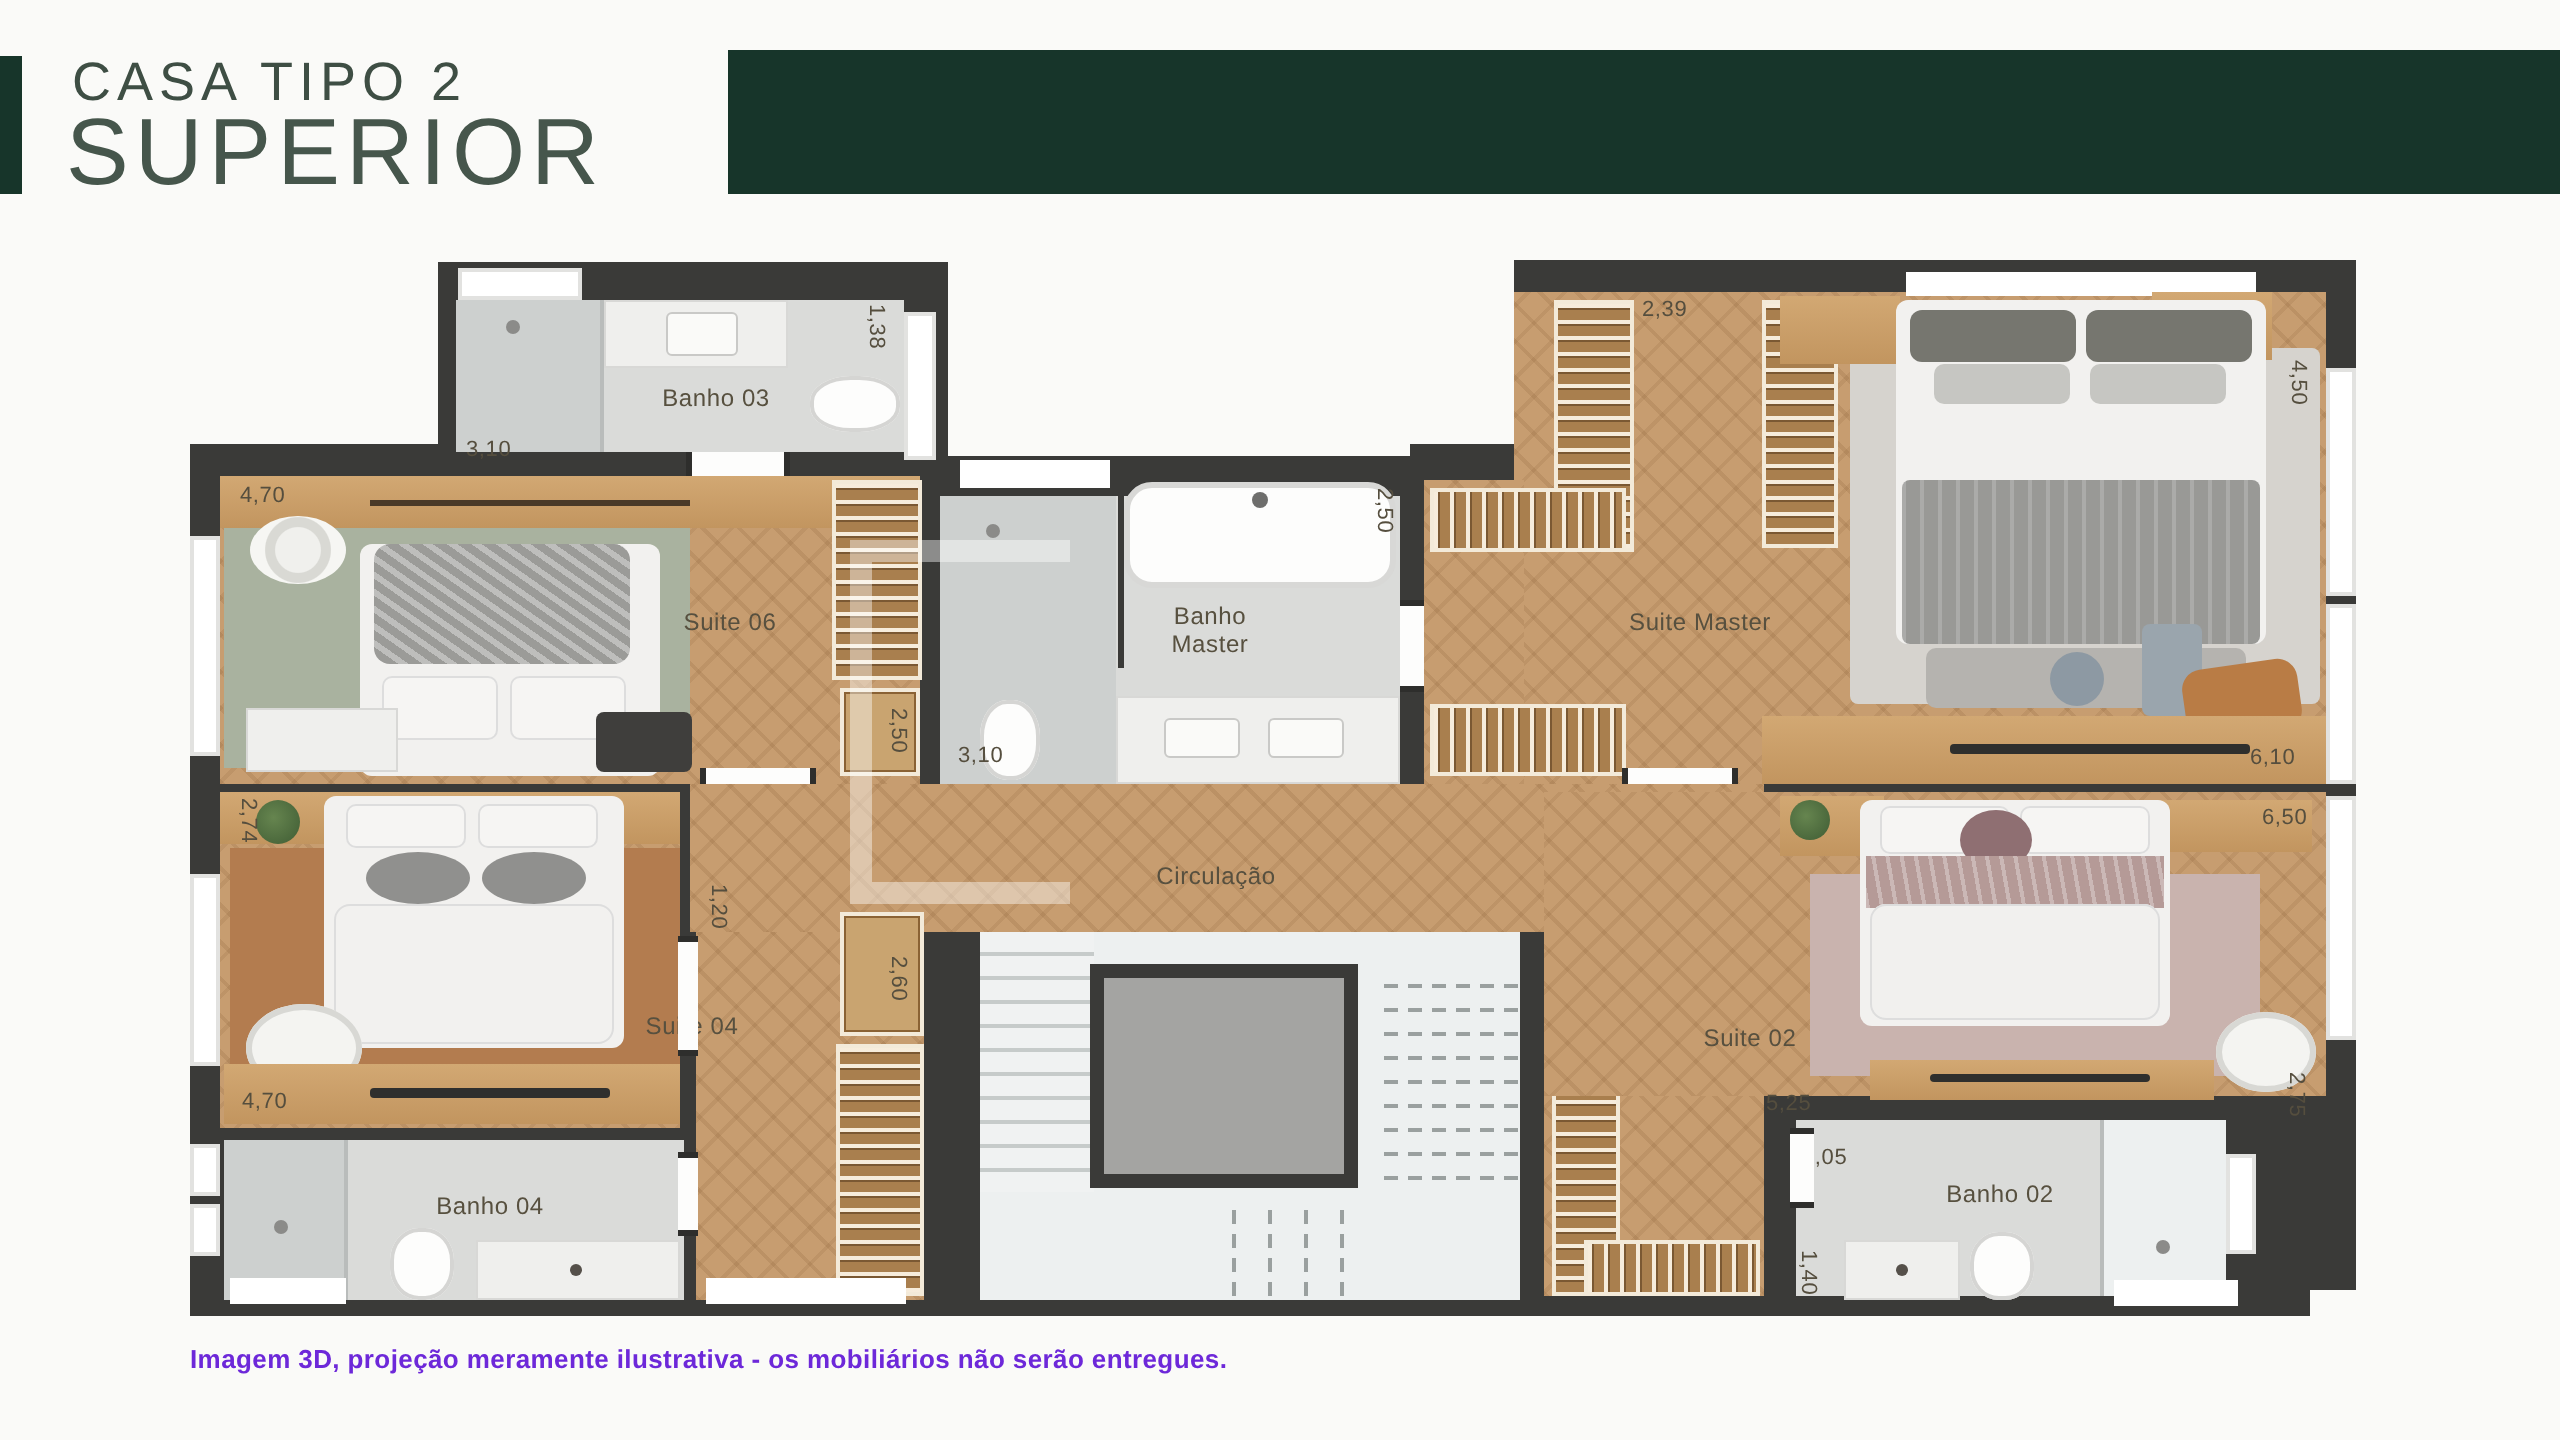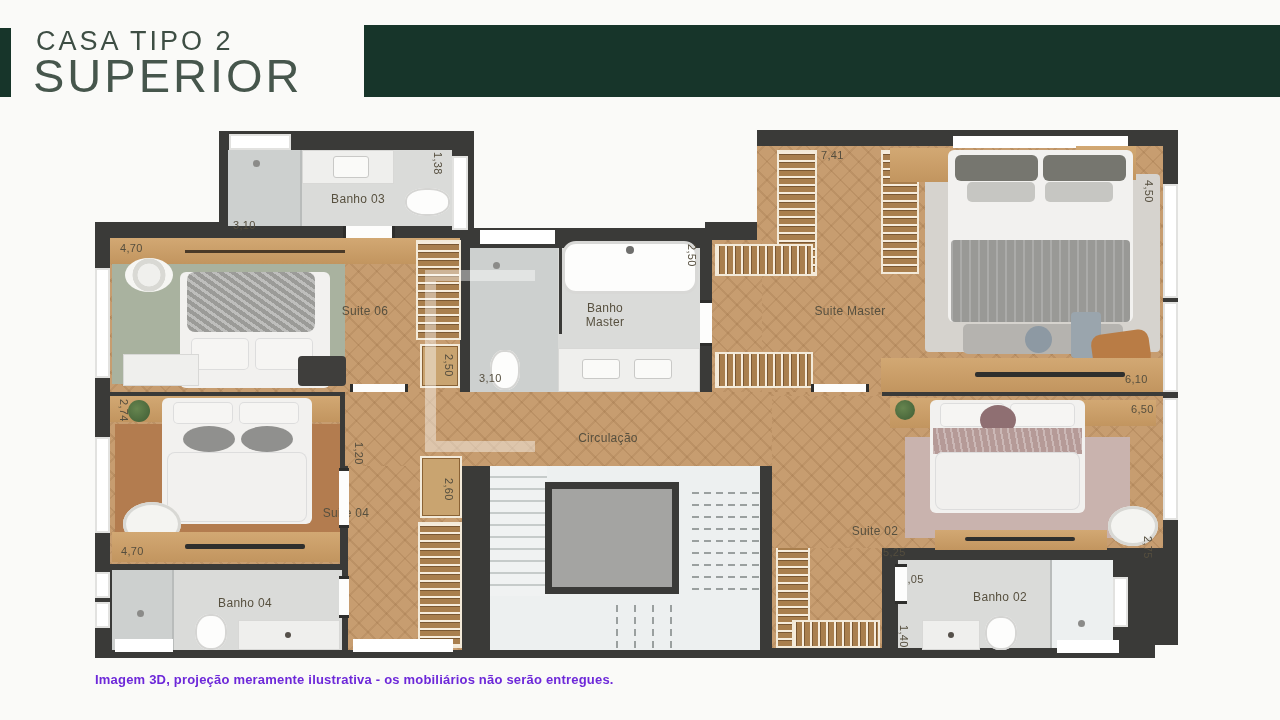--- a/index.html
+++ b/index.html
@@ -138,21 +138,21 @@
 Master</div>
   <span class="dim v" style="left:591px;top:122px;">2,50</span>
   <span class="dim" style="left:384px;top:250px;">3,10</span>
 
   <div class="floor-wood" style="left:662px;top:24px;width:406px;height:246px;"></div>
   <div class="floor-wood" style="left:617px;top:118px;width:50px;height:152px;"></div>
   <div class="rack-v" style="left:682px;top:28px;width:40px;height:126px;"></div>
   <div class="rack-v" style="left:786px;top:28px;width:38px;height:124px;"></div>
   <div class="rack-h" style="left:620px;top:122px;width:98px;height:32px;"></div>
   <div class="rack-h" style="left:620px;top:230px;width:98px;height:36px;"></div>
-  <span class="dim" style="left:726px;top:27px;">7,41</span>
+  <span class="dim" style="left:726px;top:27px;">2,39</span>
   <div class="niche" style="left:858px;top:14px;width:175px;height:12px;"></div>
   <div class="rug-gray" style="left:830px;top:52px;width:235px;height:178px;"></div>
   <div class="wood-band" style="left:795px;top:26px;width:60px;height:34px;"></div>
   <div class="wood-band" style="left:981px;top:24px;width:60px;height:34px;"></div>
   <div class="plant" style="left:1005px;top:28px;width:20px;height:20px;"></div>
   <div class="white-soft" style="left:853px;top:28px;width:185px;height:172px;"></div>
   <div style="left:860px;top:33px;width:83px;height:26px;background:#76766f;border-radius:6px;"></div>
   <div style="left:948px;top:33px;width:83px;height:26px;background:#76766f;border-radius:6px;"></div>
   <div style="left:872px;top:60px;width:68px;height:20px;background:#c6c6c2;border-radius:5px;"></div>
   <div style="left:950px;top:60px;width:68px;height:20px;background:#c6c6c2;border-radius:5px;"></div>
@@ -228,21 +228,21 @@
   <div class="wood-band" style="left:981px;top:278px;width:80px;height:26px;"></div>
   <div class="white-soft" style="left:835px;top:278px;width:155px;height:113px;"></div>
   <div class="pillow" style="left:845px;top:281px;width:65px;height:24px;"></div>
   <div class="pillow" style="left:915px;top:281px;width:65px;height:24px;"></div>
   <div class="ellipse" style="left:885px;top:283px;width:36px;height:30px;background:#8f6f72;"></div>
   <div style="left:838px;top:306px;width:149px;height:26px;background:#b59a97;background-image:repeating-linear-gradient(80deg,rgba(255,255,255,.3) 0 2px,transparent 2px 7px);"></div>
   <div style="left:840px;top:330px;width:145px;height:58px;background:#f1f0ee;border-radius:8px;box-shadow:inset 0 0 0 1px #ddd;"></div>
   <div class="ellipse" style="left:1013px;top:384px;width:50px;height:40px;background:#f4f4f1;box-shadow:inset 0 0 0 3px #d8d8d4;"></div>
   <div class="wood-band" style="left:840px;top:408px;width:172px;height:20px;"></div>
   <div class="tv-bar" style="left:870px;top:415px;width:110px;height:4px;"></div>
-  <div class="label" style="left:740px;top:390px;width:80px;margin-top:12px;">Suite 02</div>
+  <div class="label" style="left:740px;top:390px;width:80px;">Suite 02</div>
   <span class="dim" style="left:1036px;top:281px;">6,50</span>
   <span class="dim" style="left:788px;top:424px;">5,25</span>
   <span class="dim v" style="left:1047px;top:414px;">2,75</span>
   <div class="win" style="left:1068px;top:276px;width:15px;height:122px;"></div>
 
   <div class="floor-bath" style="left:803px;top:438px;width:215px;height:88px;"></div>
   <div class="floor-marble" style="left:955px;top:438px;width:63px;height:88px;border-left:2px solid #b9bcbb;"></div>
   <div class="dot" style="left:983px;top:498px;width:7px;height:7px;"></div>
   <div class="wc" style="left:890px;top:494px;width:32px;height:34px;"></div>
   <div class="vanity" style="left:827px;top:498px;width:58px;height:30px;"></div>

